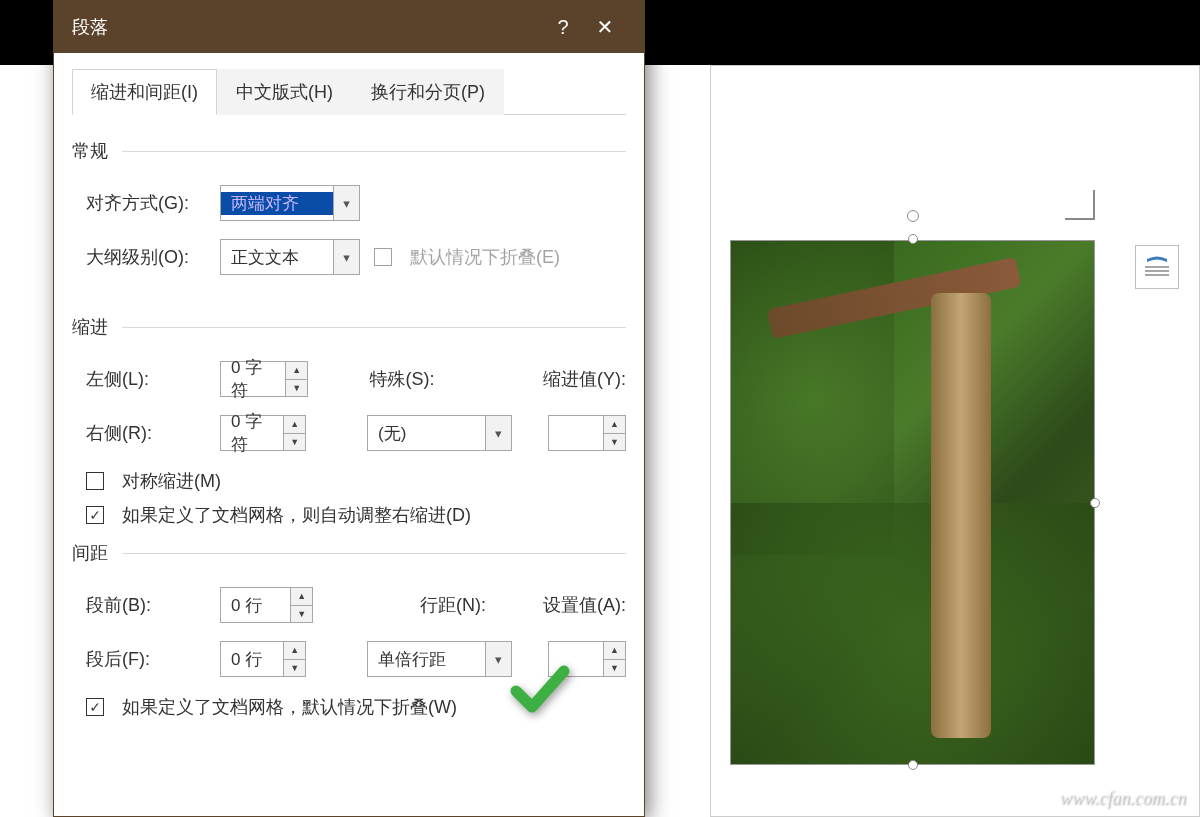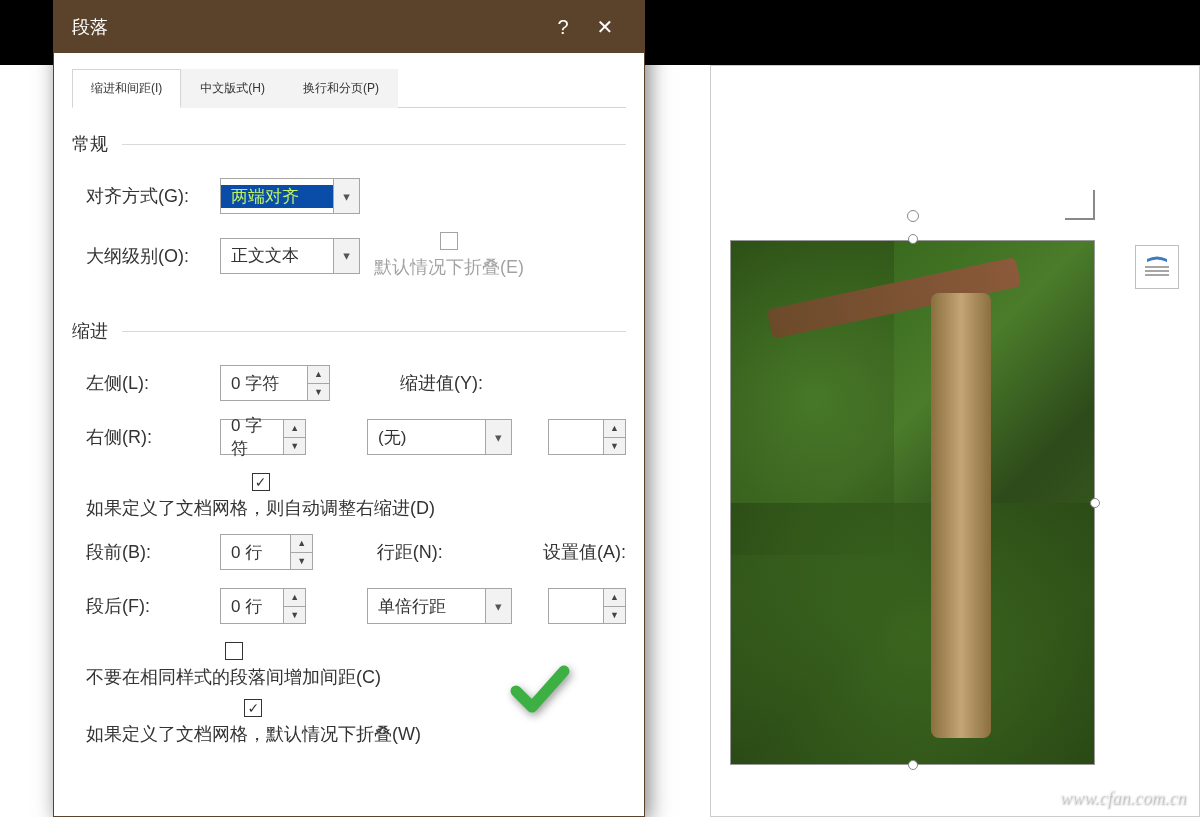--- a/index.html
+++ b/index.html
@@ -46,48 +46,48 @@
   display: flex; align-items: center; padding: 0 18px;
   font-size: 18px; font-weight: normal;
 }
 .titlebar .spacer { flex: 1; }
 .titlebar .tb-btn { width: 42px; text-align: center; font-size: 20px; cursor: default; }
 
 .dialog-body { padding: 16px 18px 0 18px; flex: 1; overflow: hidden; }
 
 .tabs { display: flex; border-bottom: 1px solid #d4d4d4; margin-bottom: 24px; }
 .tab {
-  padding: 10px 18px; font-size: 12px; color: #333;
+  padding: 10px 18px; font-size: 18px; color: #333;
   border: 1px solid transparent; margin-bottom: -1px;
   background: #f3f3f3;
 }
 .tab.active { background: #fff; border: 1px solid #d4d4d4; border-bottom-color: #fff; }
 
 .group-label { font-size: 18px; color: #333; position: relative; margin-bottom: 22px; }
 .group-label::after { content:""; position:absolute; top:50%; left: calc(2em + 14px); right:0; height:1px; background:#d9d9d9; }
 
 .row { display:flex; align-items:center; margin-bottom: 18px; gap: 14px; }
 .label { font-size: 18px; color:#333; white-space:nowrap; }
 
 .combo, .spinner, .textbox {
   border:1px solid #a6a6a6; height: 36px; background:#fff;
   display:inline-flex; align-items:center; font-size:17px; color:#333;
 }
 .combo { position:relative; }
 .combo .val { padding: 0 10px; flex:1; }
 .combo .drop { width:26px; text-align:center; border-left:1px solid #a6a6a6; background:#f2f2f2; font-size:13px; color:#555; height:100%; display:flex; align-items:center; justify-content:center; }
-.combo.selected .val { background:#0a4da8; color:#bef264; }
+.combo.selected .val { background:#0a4da8; color:#c4b5fd; }
 
 .spinner { }
 .spinner .val { padding:0 10px; flex:1; }
 .spinner .arrows { width:22px; border-left:1px solid #a6a6a6; display:flex; flex-direction:column; height:100%; }
 .spinner .arrows span { flex:1; display:flex; align-items:center; justify-content:center; font-size:9px; color:#444; border-bottom:1px solid #a6a6a6; background:#f2f2f2; }
 .spinner .arrows span:last-child { border-bottom:none; }
 
-.checkbox { display:inline-flex; align-items:center; gap:5px; font-size:18px; color:#333;flex-direction:column; }
+.checkbox { display:inline-flex; align-items:center; gap:18px; font-size:18px; color:#333; }
 .checkbox .box { width:18px; height:18px; border:1px solid #333; display:flex; align-items:center; justify-content:center; font-size:14px; }
 
 .c1 { width: 120px; flex:none; }
 .c2 { width: 140px; flex:none; }
 
 .checkmark-overlay {
   position:absolute; left:510px; top:665px; width:60px; height:50px; pointer-events:none;
   filter: drop-shadow(2px 3px 4px rgba(0,0,0,.4));
 }
 
@@ -169,20 +169,21 @@
     <div class="row" style="padding-left:14px;">
       <div class="label c1" style="width:120px;">左侧(L):</div>
       <div class="spinner" style="width:110px;">
         <div class="val">0 字符</div>
         <div class="arrows">
             <span>▲</span>
             <span>▼</span>
           </div>
       </div>
       <div style="width:42px"></div>
+      <div class="label" style="width:200px;">特殊(S):</div>
       <div class="label">缩进值(Y):</div>
     </div>
 
     <div class="row" style="padding-left:14px;">
       <div class="label c1" style="width:120px;">右侧(R):</div>
       <div class="spinner" style="width:110px;">
         <div class="val">0 字符</div>
         <div class="arrows">
             <span>▲</span>
             <span>▼</span>
@@ -196,39 +197,46 @@
       <div style="width:10px"></div>
       <div class="spinner" style="width:100px;">
         <div class="val"></div>
         <div class="arrows">
             <span>▲</span>
             <span>▼</span>
           </div>
       </div>
     </div>
 
+    <div class="row" style="padding-left:14px; margin-bottom:10px;">
+      <div class="checkbox">
+        <span class="box"></span>
+        <span>对称缩进(M)</span>
+      </div>
+    </div>
     <div class="row" style="padding-left:14px; margin-bottom:14px;">
       <div class="checkbox">
         <span class="box">✓</span>
         <span>如果定义了文档网格，则自动调整右缩进(D)</span>
       </div>
     </div>
 
+    <div class="group-label">间距</div>
 
     <div class="row" style="padding-left:14px;">
       <div class="label c1" style="width:120px;">段前(B):</div>
       <div class="spinner" style="width:110px;">
         <div class="val">0 行</div>
         <div class="arrows">
             <span>▲</span>
             <span>▼</span>
           </div>
       </div>
       <div style="width:42px"></div>
-      <div class="label" style="width:180px;">行距(N):</div>
+      <div class="label" style="width:180px;text-align:center;">行距(N):</div>
       <div class="label">设置值(A):</div>
     </div>
 
     <div class="row" style="padding-left:14px;">
       <div class="label c1" style="width:120px;">段后(F):</div>
       <div class="spinner" style="width:110px;">
         <div class="val">0 行</div>
         <div class="arrows">
             <span>▲</span>
             <span>▼</span>
@@ -242,26 +250,20 @@
       <div style="width:10px"></div>
       <div class="spinner" style="width:100px;">
         <div class="val"></div>
         <div class="arrows">
             <span>▲</span>
             <span>▼</span>
           </div>
       </div>
     </div>
 
-    <div class="row" style="padding-left:14px; margin-bottom:10px;">
-      <div class="checkbox">
-        <span class="box"></span>
-        <span>不要在相同样式的段落间增加间距(C)</span>
-      </div>
-    </div>
     <div class="row" style="padding-left:14px;">
       <div class="checkbox">
         <span class="box">✓</span>
         <span>如果定义了文档网格，默认情况下折叠(W)</span>
       </div>
     </div>
 
   </div>
 </div>
 

